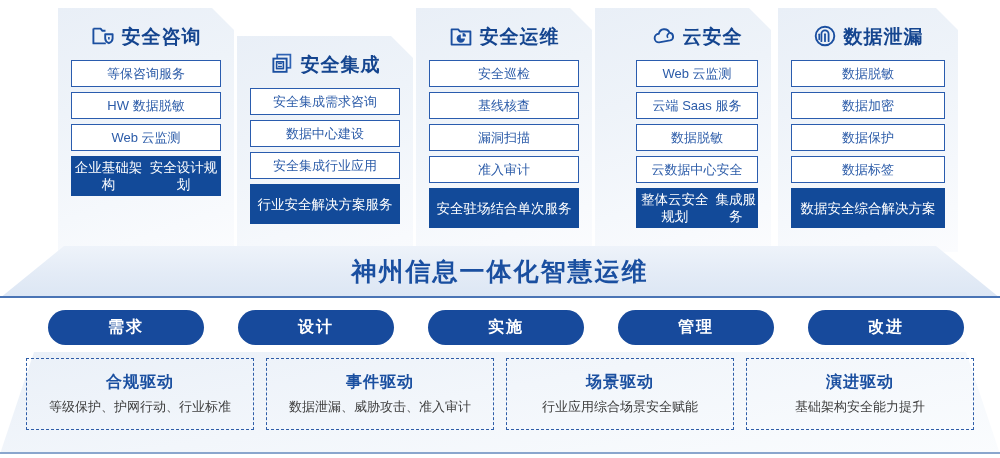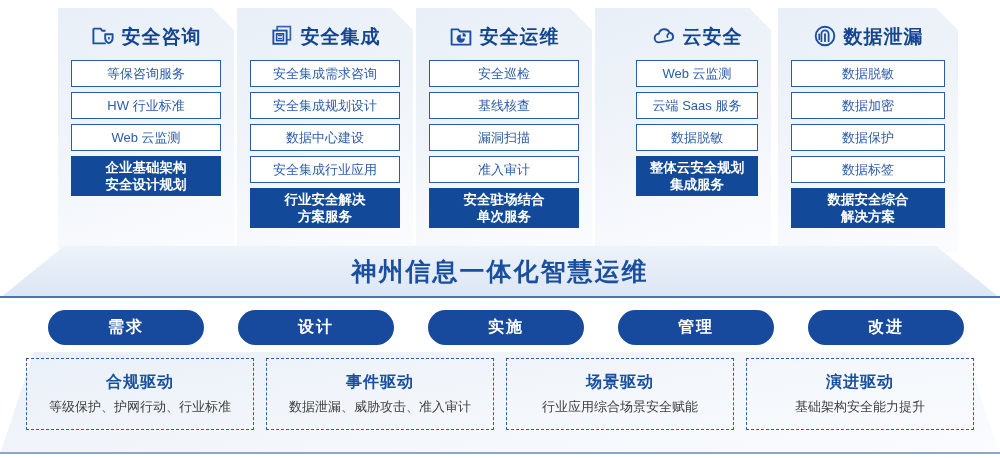--- a/index.html
+++ b/index.html
@@ -31,21 +31,21 @@
     position: absolute;
     top: 8px;
     width: 176px;
     height: 244px;
     background: linear-gradient(160deg, #e9eff7 0%, #eef3f9 35%, #f5f8fc 70%, #fbfcfe 100%);
     -webkit-clip-path: polygon(0 0, calc(100% - 22px) 0, 100% 22px, 100% 100%, 0 100%);
     clip-path: polygon(0 0, calc(100% - 22px) 0, 100% 22px, 100% 100%, 0 100%);
     box-sizing: border-box;
   }
   .pillar.p0 { left: 58px; }
-  .pillar.p1 { left: 237px; }
+  .pillar.p1 { left: 237px; margin-top: 28px; }
   .pillar.p2 { left: 416px; }
   .pillar.p3 { left: 595px; padding-left: 28px; }
   .pillar.p4 { left: 778px; width: 180px; }
 
   .pillar-head {
     display: flex;
     align-items: center;
     justify-content: center;
     gap: 7px;
     height: 48px;
@@ -81,26 +81,25 @@
     margin-bottom: 5px;
     white-space: nowrap;
     box-sizing: border-box;
   }
   .item-solid {
     margin-top: 2px;
     background: #124a99;
     border: none;
     color: #ffffff;
     font-size: 13.5px;
-    font-weight: bold;
+    font-weight: normal;
     height: 40px;
     line-height: 17px;
     text-align: center;
     display: flex;
-    flex-direction: column;
     align-items: center;
     justify-content: center;
     box-sizing: border-box;
   }
 
   
   .banner {
     position: absolute;
     left: 0;
     top: 246px;
@@ -225,42 +224,41 @@
         <svg class="hicon" viewBox="0 0 24 24">
           <path d="M2.4 4.6h7.2l1.8 2.2h3.1" fill="none" stroke="#1b4fa0" stroke-width="1.9" stroke-linejoin="round"></path>
           <path d="M2.4 4.6v14.8h12.4" fill="none" stroke="#1b4fa0" stroke-width="1.9" stroke-linejoin="round"></path>
           <path d="M14.2 10.2h7.4v4.4c0 3-3.7 4.6-3.7 4.6s-3.7-1.6-3.7-4.6z" fill="none" stroke="#1b4fa0" stroke-width="1.9" stroke-linejoin="round"></path>
           <path d="M17.9 13v2.6" fill="none" stroke="#1b4fa0" stroke-width="1.6"></path>
         </svg>
         <div class="pillar-title">安全咨询</div>
       </div>
       <div class="item-list">
         <div class="item">等保咨询服务</div>
-        <div class="item">HW 行业标准</div>
+        <div class="item">HW 数据脱敏</div>
         <div class="item">Web 云监测</div>
         <div class="item-solid">
           <span>企业基础架构</span>
           <span>安全设计规划</span>
         </div>
       </div>
     </div>
 
     <div class="pillar p1">
       <div class="pillar-head">
         <svg class="hicon" viewBox="0 0 24 24">
           <rect x="7.2" y="2.6" width="13.2" height="13.2" fill="none" stroke="#2f63b4" stroke-width="1.7"></rect>
           <rect x="3.4" y="6.6" width="13.2" height="13.2" fill="#ffffff" stroke="#1b4fa0" stroke-width="1.9"></rect>
           <rect x="6.6" y="9.8" width="6.8" height="6.8" fill="none" stroke="#1b4fa0" stroke-width="1.7"></rect>
           <path d="M8.1 11.6h3.8M8.1 14.6h3.8" fill="none" stroke="#1b4fa0" stroke-width="1.5"></path>
         </svg>
         <div class="pillar-title">安全集成</div>
       </div>
       <div class="item-list">
         <div class="item">安全集成需求咨询</div>
-        <div class="item">安全集成规划设计</div>
         <div class="item">数据中心建设</div>
         <div class="item">安全集成行业应用</div>
         <div class="item-solid">
           <span>行业安全解决</span>
           <span>方案服务</span>
         </div>
       </div>
     </div>
 
     <div class="pillar p2">
@@ -289,20 +287,21 @@
         <svg class="hicon" viewBox="0 0 24 24">
           <path d="M7.1 18.4a4.3 4.3 0 0 1-.3-8.6 5.6 5.6 0 0 1 10.7-1.1 3.9 3.9 0 0 1 .5 7.7z" fill="none" stroke="#1b4fa0" stroke-width="1.9" stroke-linejoin="round"></path>
           <path d="M17 9.2c-1.6 1-2.1 3-1.2 4.6" fill="none" stroke="#1b4fa0" stroke-width="1.6"></path>
         </svg>
         <div class="pillar-title">云安全</div>
       </div>
       <div class="item-list">
         <div class="item">Web 云监测</div>
         <div class="item">云端 Saas 服务</div>
         <div class="item">数据脱敏</div>
+        <div class="item">云数据中心安全</div>
         <div class="item-solid">
           <span>整体云安全规划</span>
           <span>集成服务</span>
         </div>
       </div>
     </div>
 
     <div class="pillar p4">
       <div class="pillar-head">
         <svg class="hicon" viewBox="0 0 24 24">

